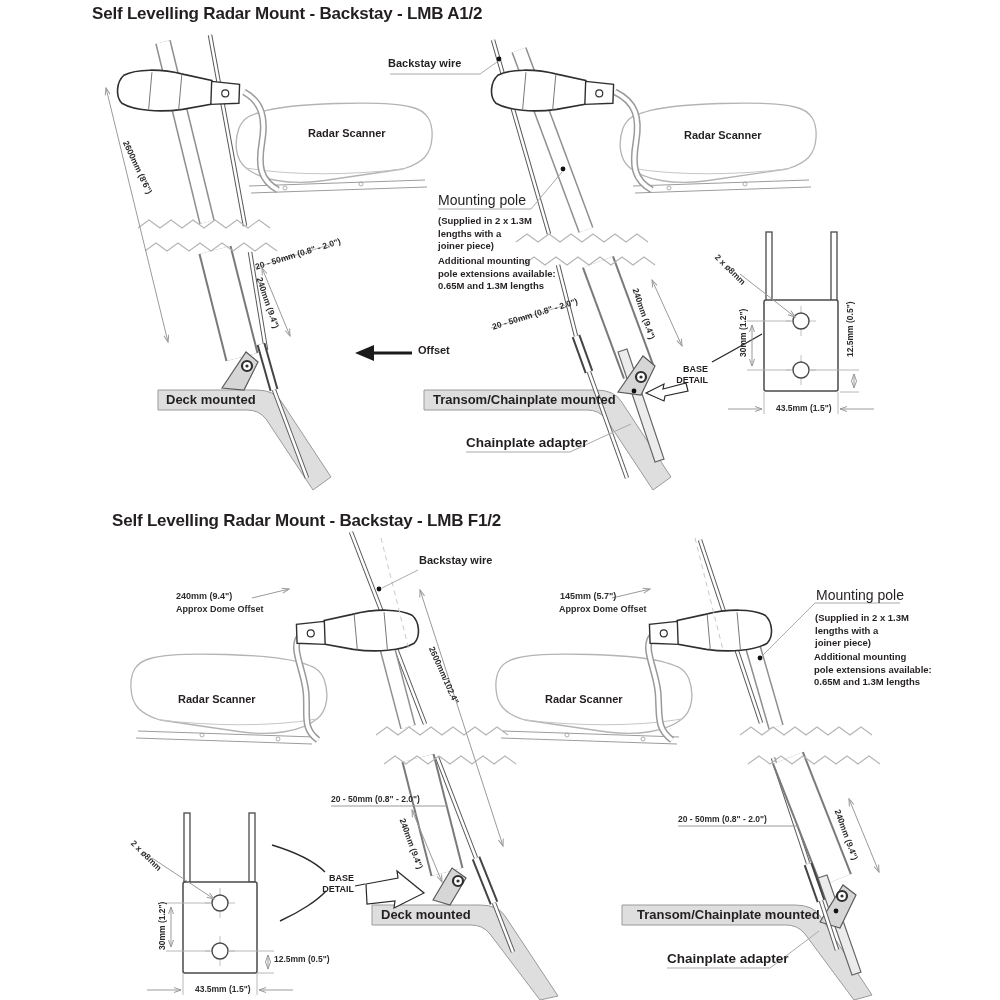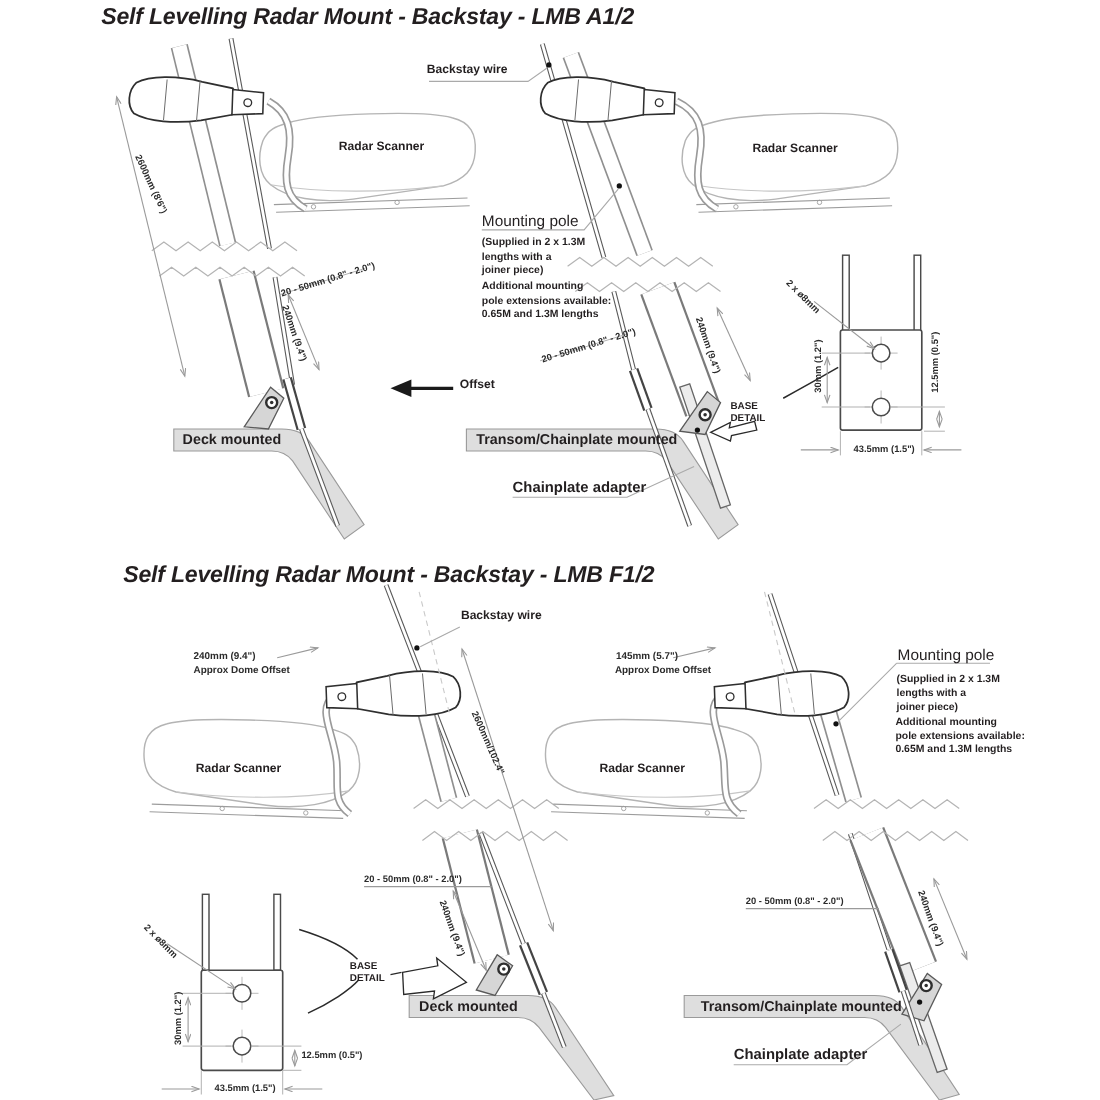--- a/index.html
+++ b/index.html
@@ -1,28 +1,28 @@
 <!DOCTYPE html>
 <html><head>
 <meta charset="utf-8">
 <style>
   html,body{margin:0;padding:0;background:#fff;}
   #page{position:relative;width:1000px;height:1000px;background:#fff;overflow:hidden;
         font-family:"Liberation Sans",sans-serif;color:#231f20;}
   #art{position:absolute;left:0;top:0;}
   .txt{position:absolute;white-space:nowrap;color:#231f20;}
-  .title{font-size:21px;font-weight:700;letter-spacing:-0.2px;font-style:italic;}
+  .title{font-size:17px;font-weight:700;letter-spacing:-0.2px;}
   .lbl{font-size:11px;font-weight:600;}
   .lbl-lg{font-size:14px;font-weight:400;}
   .band-lbl{font-size:13px;font-weight:700;}
   .dim{font-size:8.5px;font-weight:600;color:#2b2b2b;}
   .dim10{font-size:9px;font-weight:600;color:#2b2b2b;}
   .note{font-size:9.5px;font-weight:600;white-space:pre-line;line-height:1.32;}
   .rot{transform-origin:0 0;}
-  .bd{font-size:9px;font-weight:600;line-height:1.25;white-space:pre-line;text-align:left;}
+  .bd{font-size:9px;font-weight:600;line-height:1.25;white-space:pre-line;text-align:right;}
 </style>
 </head>
 <body>
 
 <div id="page">
 
 <svg id="art" width="1000" height="1000" viewBox="0 0 1000 1000">
   <defs>
     <marker id="ar" markerWidth="10" markerHeight="8" refX="8" refY="3" orient="auto" markerUnits="userSpaceOnUse">
       <path d="M1,0.5 L8,3 L1,5.5" fill="none" stroke="#9a9a9a" stroke-width="1"></path>

